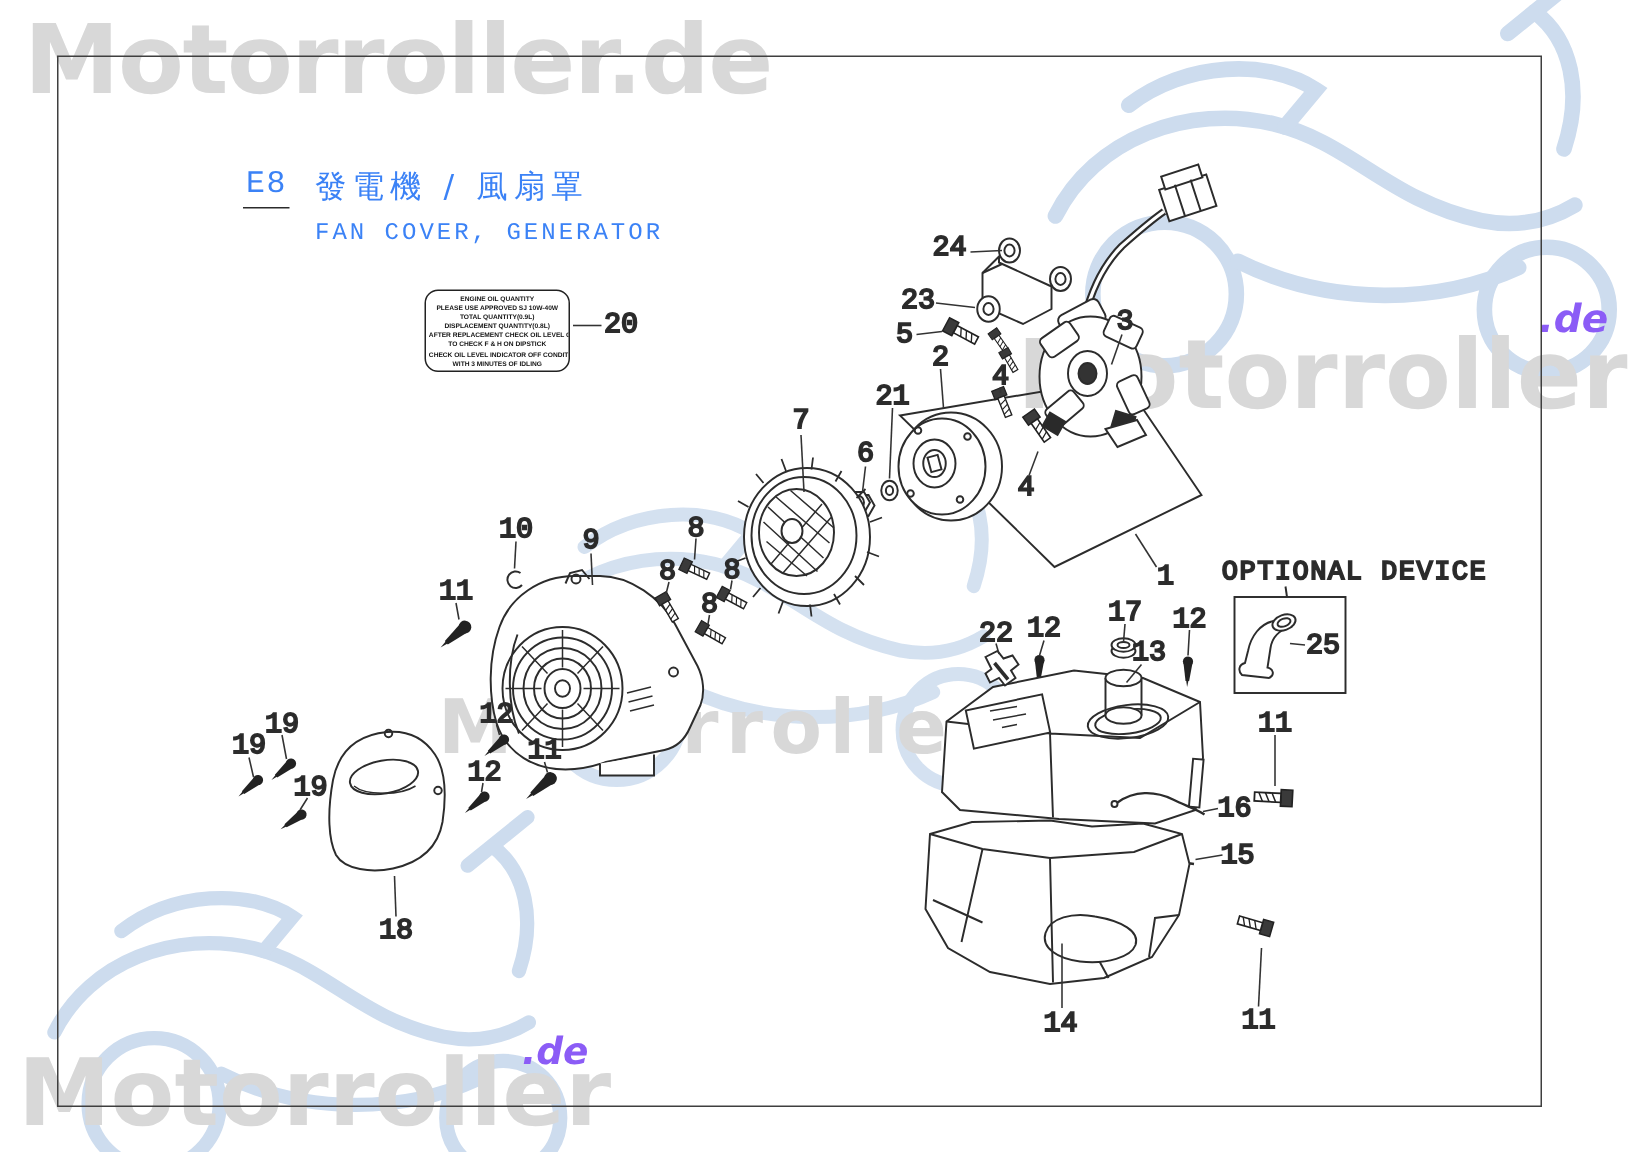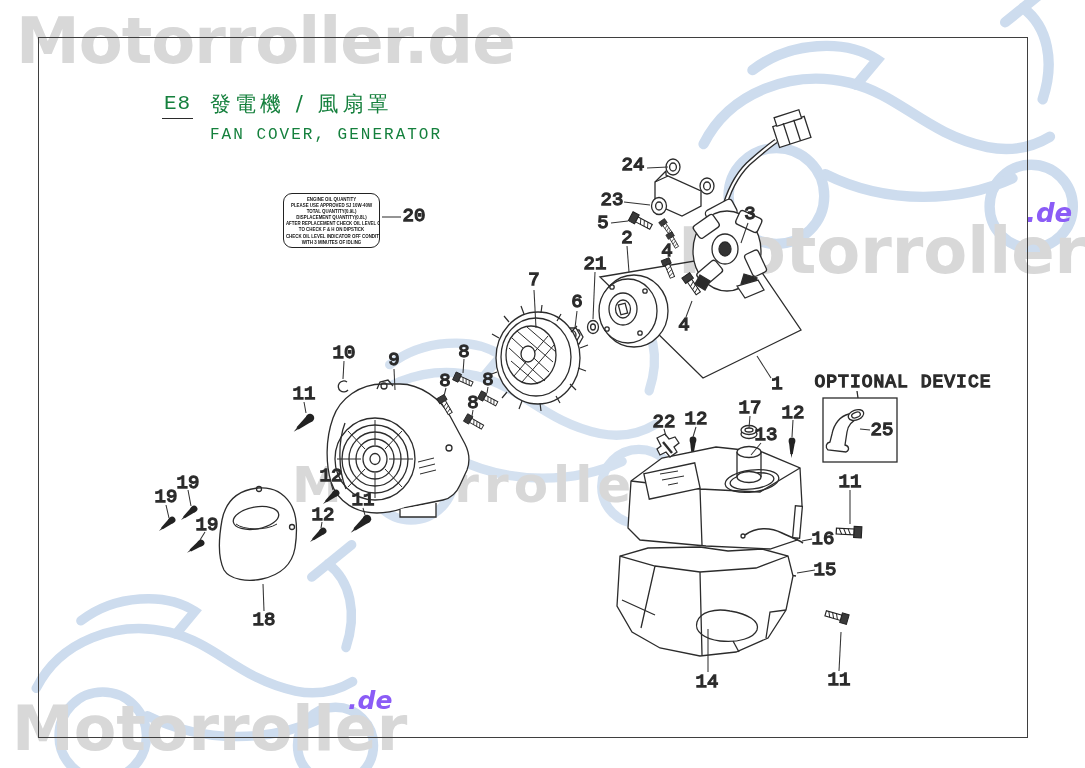--- a/index.html
+++ b/index.html
@@ -12,21 +12,21 @@
       font-weight:bold;font-style:italic;white-space:nowrap;z-index:1;}
   .scooters{position:absolute;left:0;top:0;z-index:0;}
   
   .frame{position:absolute;left:38px;top:37px;width:988px;height:699px;
          border:1.6px solid #3f3f3f;z-index:2;}
   
   svg.diagram{position:absolute;left:0;top:0;z-index:3;}
   .co{font:19px "Liberation Mono",monospace;fill:#252525;}
   .t2{font:18px "Liberation Mono",monospace;fill:#252525;letter-spacing:1px;}
   
-  .hdr{position:absolute;z-index:4;color:#15803d;}
+  .hdr{position:absolute;z-index:4;color:#3b82f6;margin-top:20px;}
   .code{left:162px;top:92px;font:21px "Liberation Mono",monospace;
         border-bottom:1.6px solid #2b2b2b;padding:0 2px 3px 2px;letter-spacing:1px;}
   .zh{left:210px;top:90px;font-size:21px;letter-spacing:4px;font-family:"DejaVu Sans",sans-serif;}
   .en{left:210px;top:126px;font:16px "Liberation Mono",monospace;letter-spacing:2px;}
   
   .oilbox{position:absolute;left:283px;top:193px;width:97px;height:55px;z-index:4;
           border:1.3px solid #222;border-radius:9px;background:#fff;
           font-size:4.6px;line-height:6.1px;font-weight:bold;color:#111;
           text-align:center;padding-top:3px;box-sizing:border-box;overflow:hidden;}
   .oilbox span{display:block;white-space:nowrap;transform:scale(0.96);}

